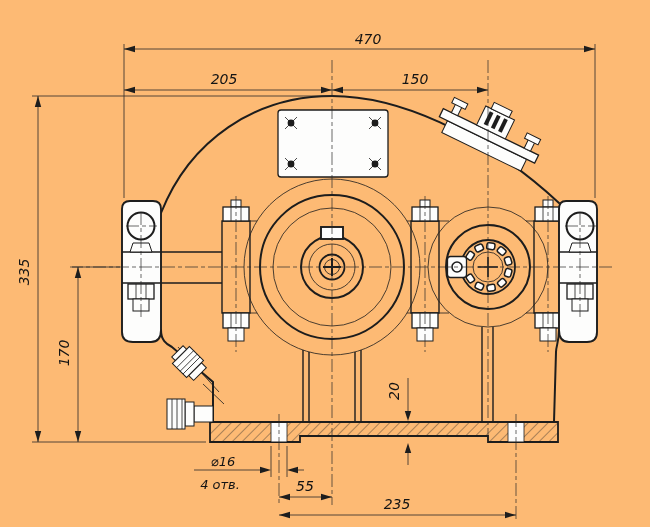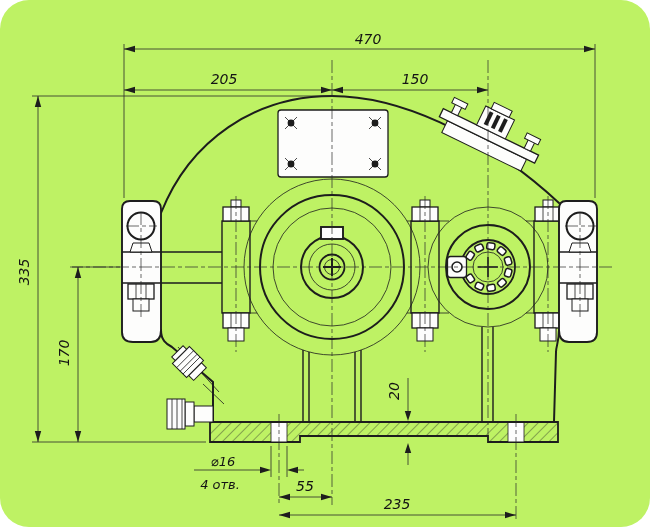--- a/index.html
+++ b/index.html
@@ -1,16 +1,16 @@
 <!DOCTYPE html>
 <html><head>
 <meta charset="utf-8">
 <style>
   html,body{margin:0;padding:0;background:#ffffff;}
-  .canvas{width:650px;height:527px;background:#bef264;position:relative;overflow:hidden;border-radius:29px;}
+  .canvas{width:650px;height:527px;background:#fdba74;position:relative;overflow:hidden;}
   svg{display:block;}
   .bold{stroke:#1d1d1d;stroke-width:2;fill:none;stroke-linecap:round;}
   .boldf{stroke:#1d1d1d;stroke-width:1.9;fill:#fdfdfc;}
   .med{stroke:#1d1d1d;stroke-width:1.4;fill:none;}
   .medf{stroke:#1d1d1d;stroke-width:1.3;fill:#fdfdfc;}
   .thin{stroke:#1d1d1d;stroke-width:0.8;fill:none;}
   .thinf{stroke:#1d1d1d;stroke-width:1;fill:#fdfdfc;}
   .cl{stroke:#2a2a2a;stroke-width:0.7;fill:none;stroke-dasharray:13 3 4 3;}
   .dim{stroke:#2a2a2a;stroke-width:0.8;fill:none;}
   .arr{fill:#1d1d1d;stroke:none;}

